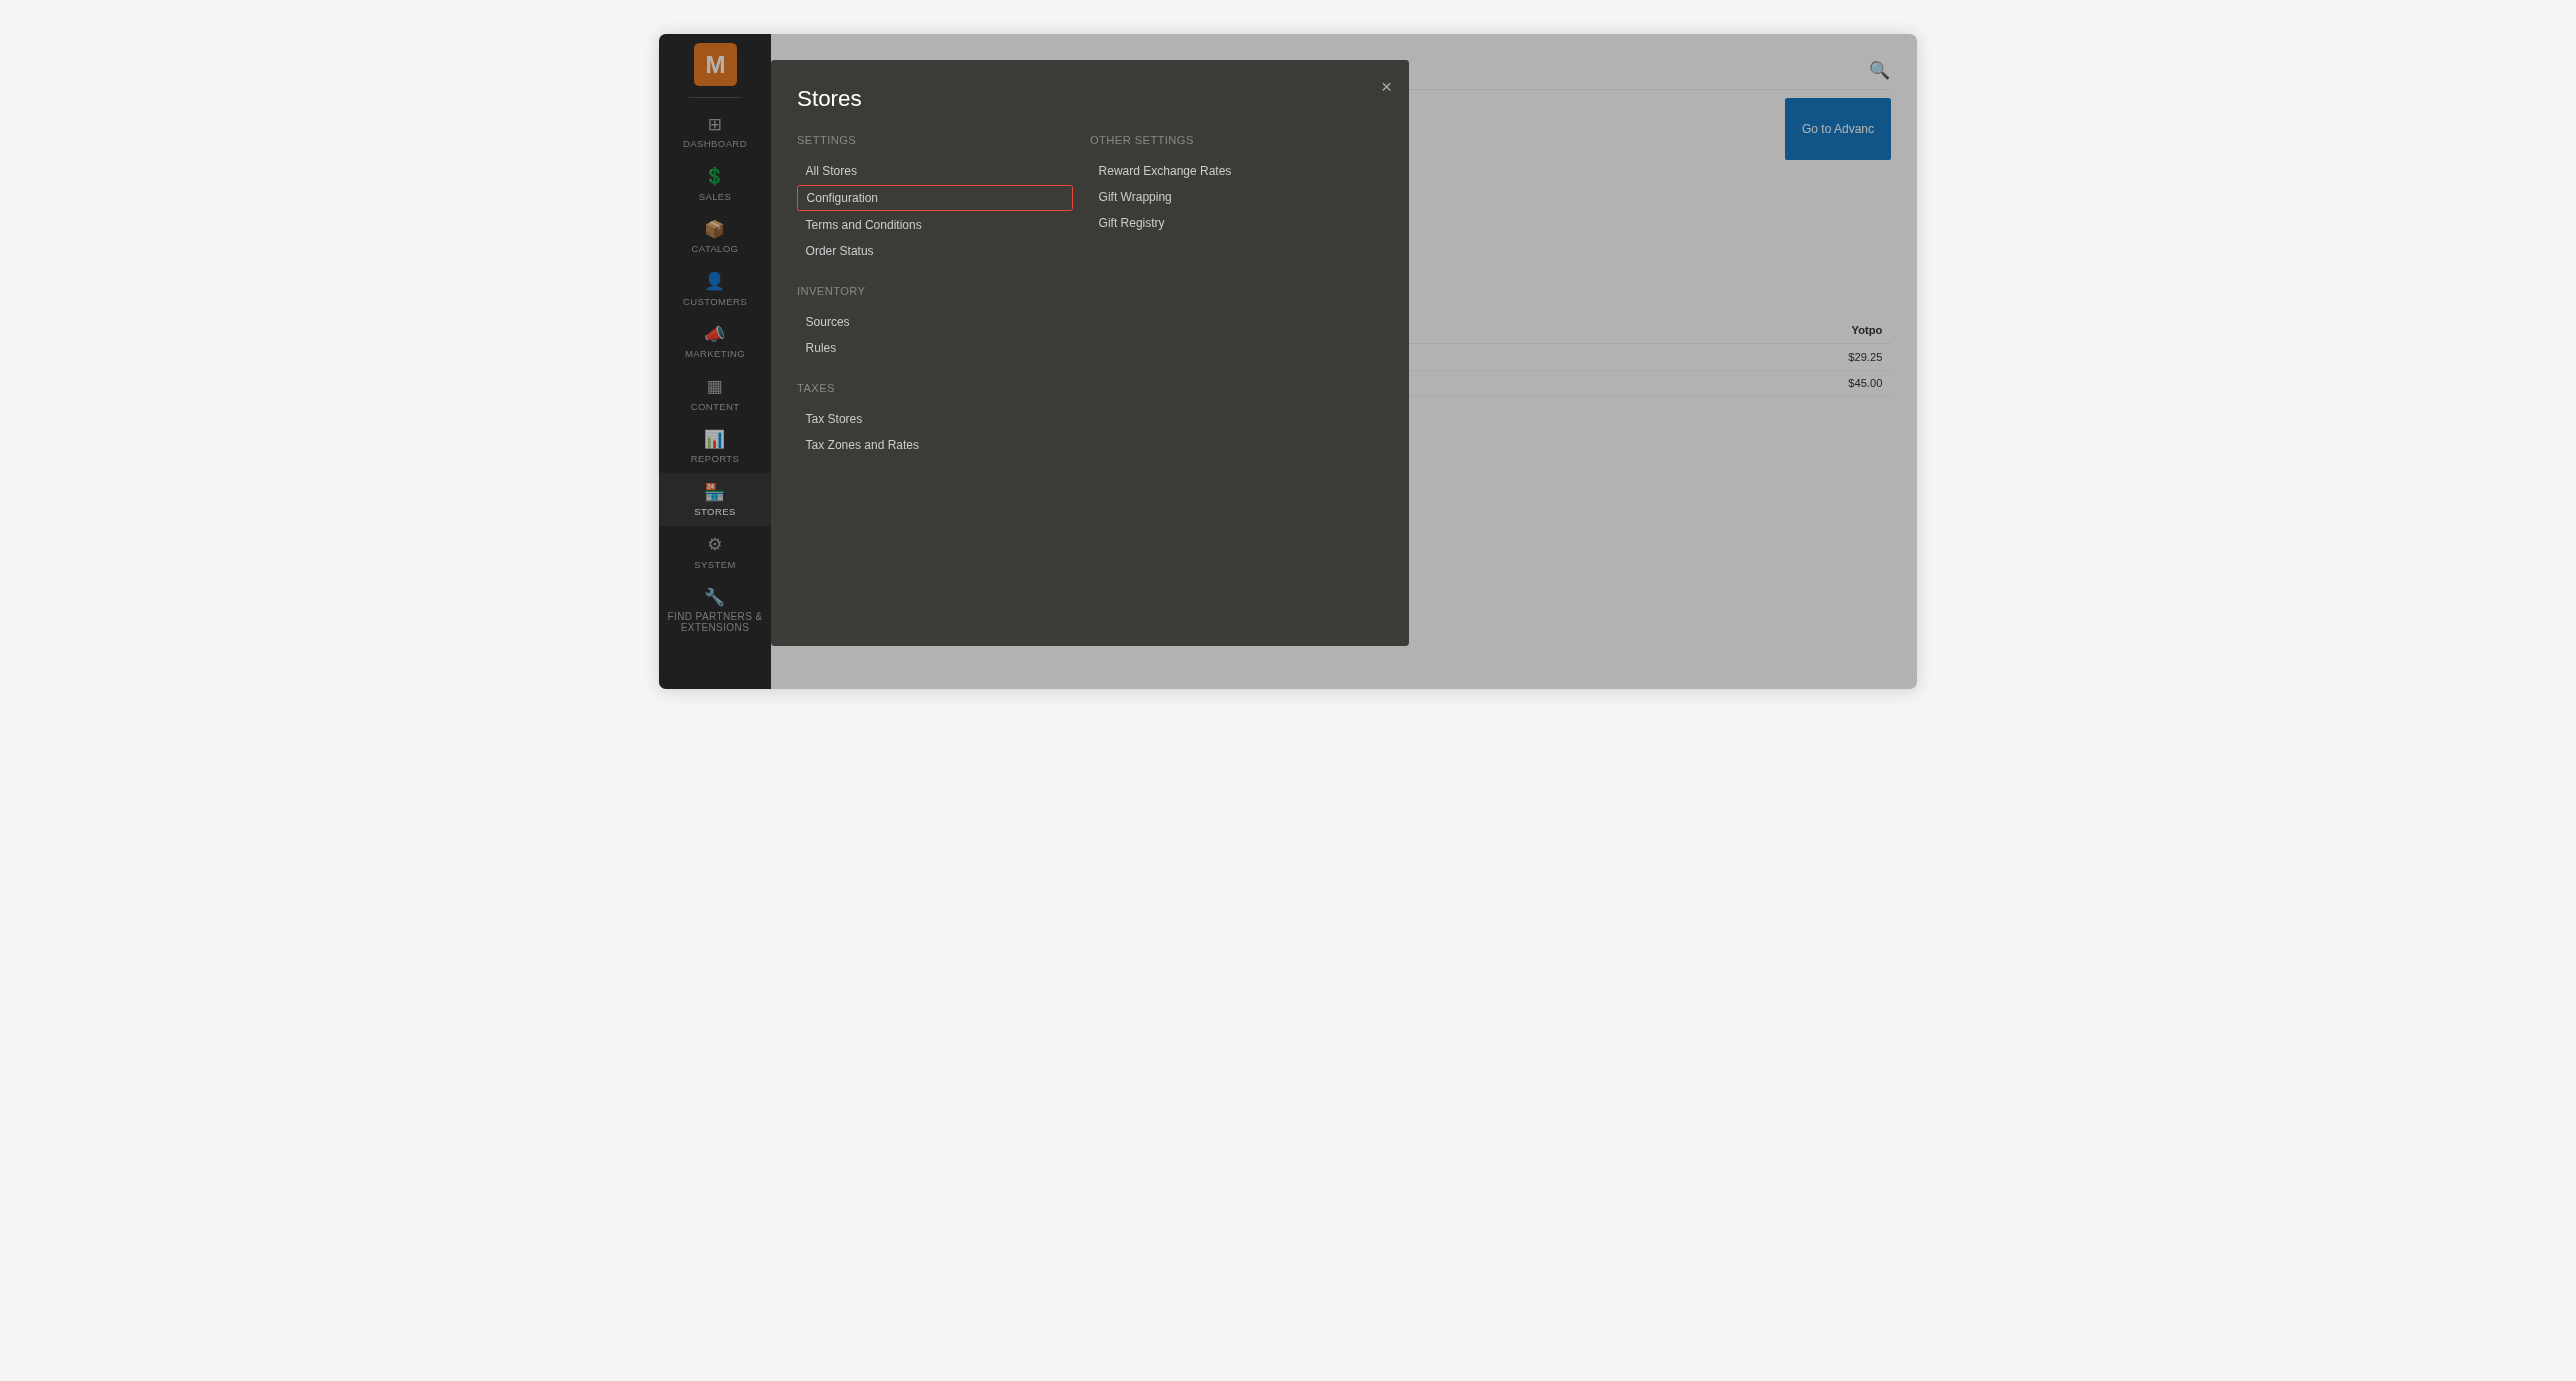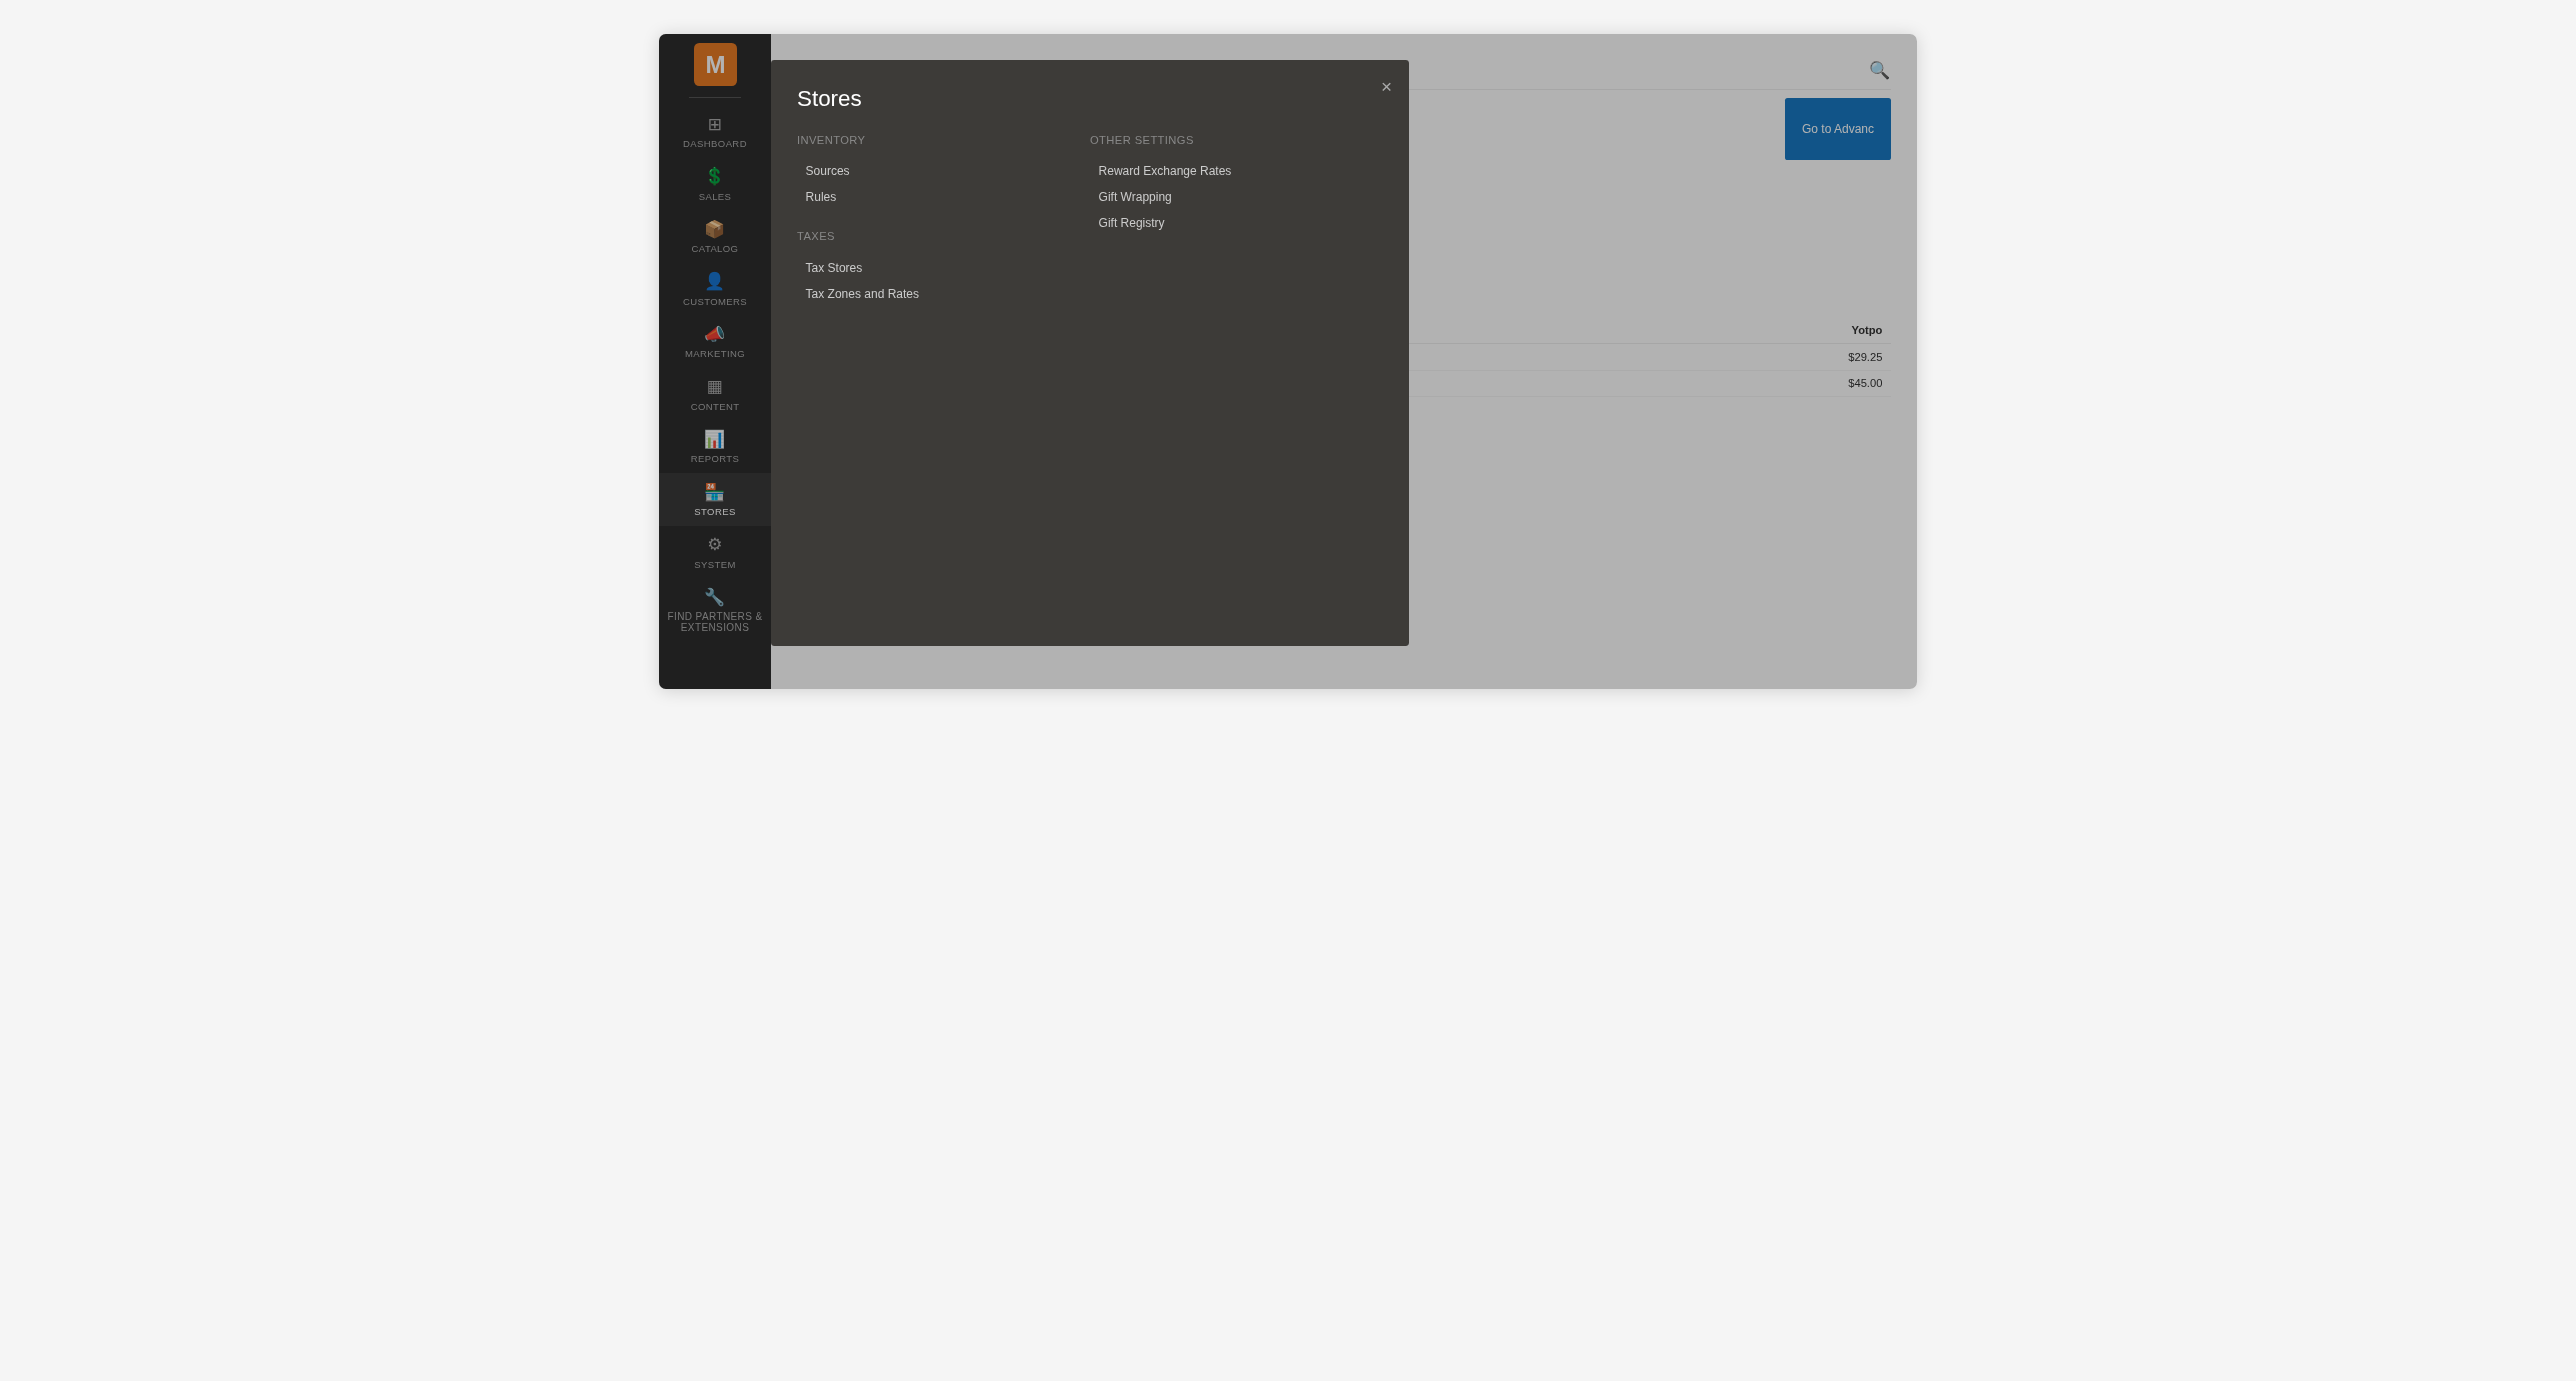--- a/index.html
+++ b/index.html
@@ -372,20 +372,27 @@
   </div>
 
   <div class="modal-overlay">
     <div class="modal">
       <h2 class="modal-title">Stores</h2>
       <button class="modal-close">×</button>
 
       <div class="modal-columns">
 
         <div class="modal-column">
+          <div class="modal-section">
+            <div class="modal-section-title">Settings</div>
+            <a class="modal-link">All Stores</a>
+            <a class="modal-link active-link">Configuration</a>
+            <a class="modal-link">Terms and Conditions</a>
+            <a class="modal-link">Order Status</a>
+          </div>
 
           <div class="modal-section">
             <div class="modal-section-title">Inventory</div>
             <a class="modal-link">Sources</a>
             <a class="modal-link">Rules</a>
           </div>
 
           <div class="modal-section">
             <div class="modal-section-title">Taxes</div>
             <a class="modal-link">Tax Stores</a>

